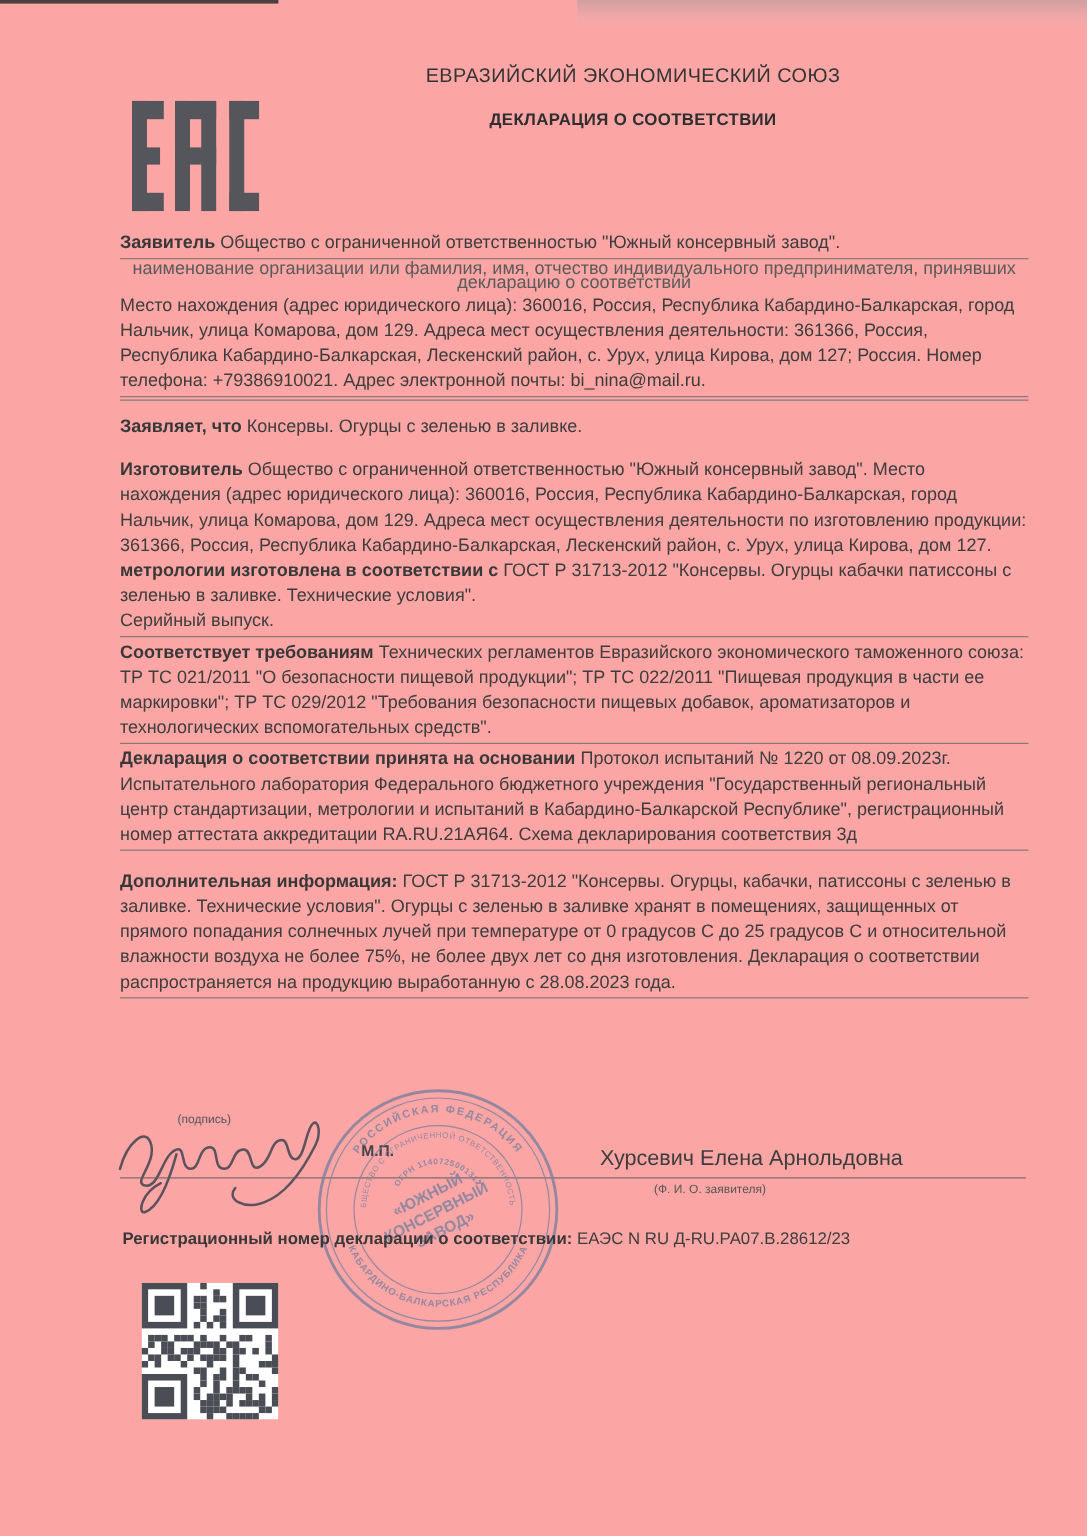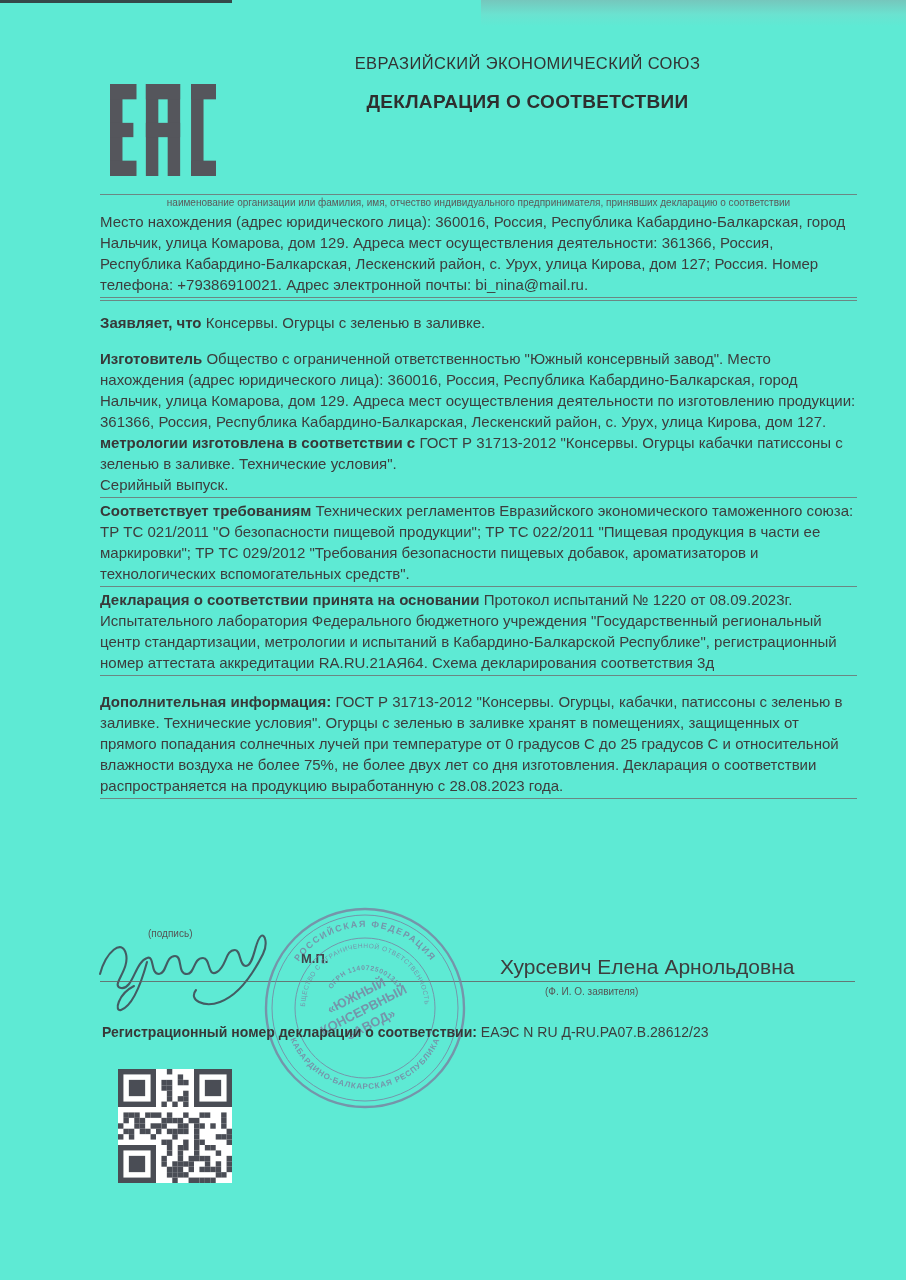--- a/index.html
+++ b/index.html
@@ -1,39 +1,39 @@
 <!DOCTYPE html>
 <html><head>
 <meta charset="utf-8">
 <style>
   html,body{margin:0;padding:0;}
   body{width:906px;height:1280px;background:#ffffff;font-family:"Liberation Sans",sans-serif;overflow:hidden;}
-  .page{position:relative;width:906px;height:1280px;background:#5eead4;color:#3d3d3d;}
+  .page{position:relative;width:906px;height:1280px;background:#fca5a5;color:#3d3d3d;}
   
   .edge-top-left{position:absolute;top:0;left:0;width:232px;height:3px;background:rgba(45,45,48,.85);}
   .edge-top-right{position:absolute;top:0;right:0;width:425px;height:26px;
     background:linear-gradient(to bottom,rgba(150,150,156,.42),rgba(180,180,185,.15) 55%,transparent);}
   
   .header-titles{position:absolute;left:200px;top:54px;width:655px;text-align:center;}
   .union-title{font-size:16.5px;color:#333;letter-spacing:.4px;}
-  .doc-title{font-size:19px;font-weight:bold;color:#2e2e2e;margin-top:18px;letter-spacing:.3px;}
+  .doc-title{font-size:14px;font-weight:bold;color:#2e2e2e;margin-top:18px;letter-spacing:.3px;}
   .eac{position:absolute;left:110px;top:84px;}
   
   .content{position:absolute;left:100px;top:192px;width:757px;font-size:15px;line-height:21px;}
   .content p{margin:0;}
   b{font-weight:bold;color:#383838;}
   .rule{height:0;border-top:1px solid rgba(110,110,110,.8);margin:2px 0 2px 0;}
-  .caption{font-size:10px;color:#5a5a5a;text-align:center;margin:0 0 2px 0;line-height:12px;}
+  .caption{font-size:15px;color:#5a5a5a;text-align:center;margin:0 0 2px 0;line-height:12px;}
   .gap-s{margin-top:11px !important;}
   .gap-m{margin-top:15px !important;}
   
   .validity{position:absolute;left:100px;top:898px;width:757px;font-size:15px;}
   .sig-line{position:absolute;left:100px;top:981px;width:755px;height:0;border-top:1px solid rgba(100,100,100,.85);}
   .sign-caption{position:absolute;left:148px;top:928px;font-size:10px;color:#555;}
-  .fio-name{position:absolute;left:500px;top:955px;font-size:21px;color:#3d3d3d;}
+  .fio-name{position:absolute;left:500px;top:955px;font-size:18px;color:#3d3d3d;}
   .fio-caption{position:absolute;left:545px;top:986px;font-size:10px;color:#555;}
   .mp-label{position:absolute;left:301px;top:951px;font-size:13px;font-weight:bold;color:#43434a;}
   .signature-svg{position:absolute;left:90px;top:922px;}
   .stamp-svg{position:absolute;left:260px;top:903px;opacity:.8;}
   .reg-block{position:absolute;left:102px;top:1021px;width:757px;font-size:14px;line-height:23px;}
   .qr{position:absolute;left:118px;top:1069px;}
 </style>
 </head>
 <body>
 
@@ -57,20 +57,21 @@
       <rect x="104" y="75" width="32" height="15"></rect>
     </g>
   </svg>
 
   <div class="header-titles">
     <div class="union-title">ЕВРАЗИЙСКИЙ ЭКОНОМИЧЕСКИЙ СОЮЗ</div>
     <div class="doc-title">ДЕКЛАРАЦИЯ О СООТВЕТСТВИИ</div>
   </div>
 
   <div class="content">
+    <p><b>Заявитель</b> <span>Общество с ограниченной ответственностью "Южный консервный завод".</span></p>
     <div class="rule"></div>
     <div class="caption">наименование организации или фамилия, имя, отчество индивидуального предпринимателя, принявших декларацию о соответствии</div>
     <p>Место нахождения (адрес юридического лица): 360016, Россия, Республика Кабардино-Балкарская, город Нальчик, улица Комарова, дом 129. Адреса мест осуществления деятельности: 361366, Россия, Республика Кабардино-Балкарская, Лескенский район, с. Урух, улица Кирова, дом 127; Россия. Номер телефона: +79386910021. Адрес электронной почты: bi_nina@mail.ru.</p>
     <div class="rule"></div>
     <div class="rule"></div>
 
     <p class="gap-s"><b>Заявляет, что</b> <span>Консервы. Огурцы с зеленью в заливке.</span></p>
 
     <p class="gap-m"><b>Изготовитель</b> <span>Общество с ограниченной ответственностью "Южный консервный завод". Место нахождения (адрес юридического лица): 360016, Россия, Республика Кабардино-Балкарская, город Нальчик, улица Комарова, дом 129. Адреса мест осуществления деятельности по изготовлению продукции: 361366, Россия, Республика Кабардино-Балкарская, Лескенский район, с. Урух, улица Кирова, дом 127.</span></p>
     <p><b>метрологии изготовлена в соответствии с</b> <span>ГОСТ Р 31713-2012 "Консервы. Огурцы кабачки патиссоны с зеленью в заливке. Технические условия".</span></p>

